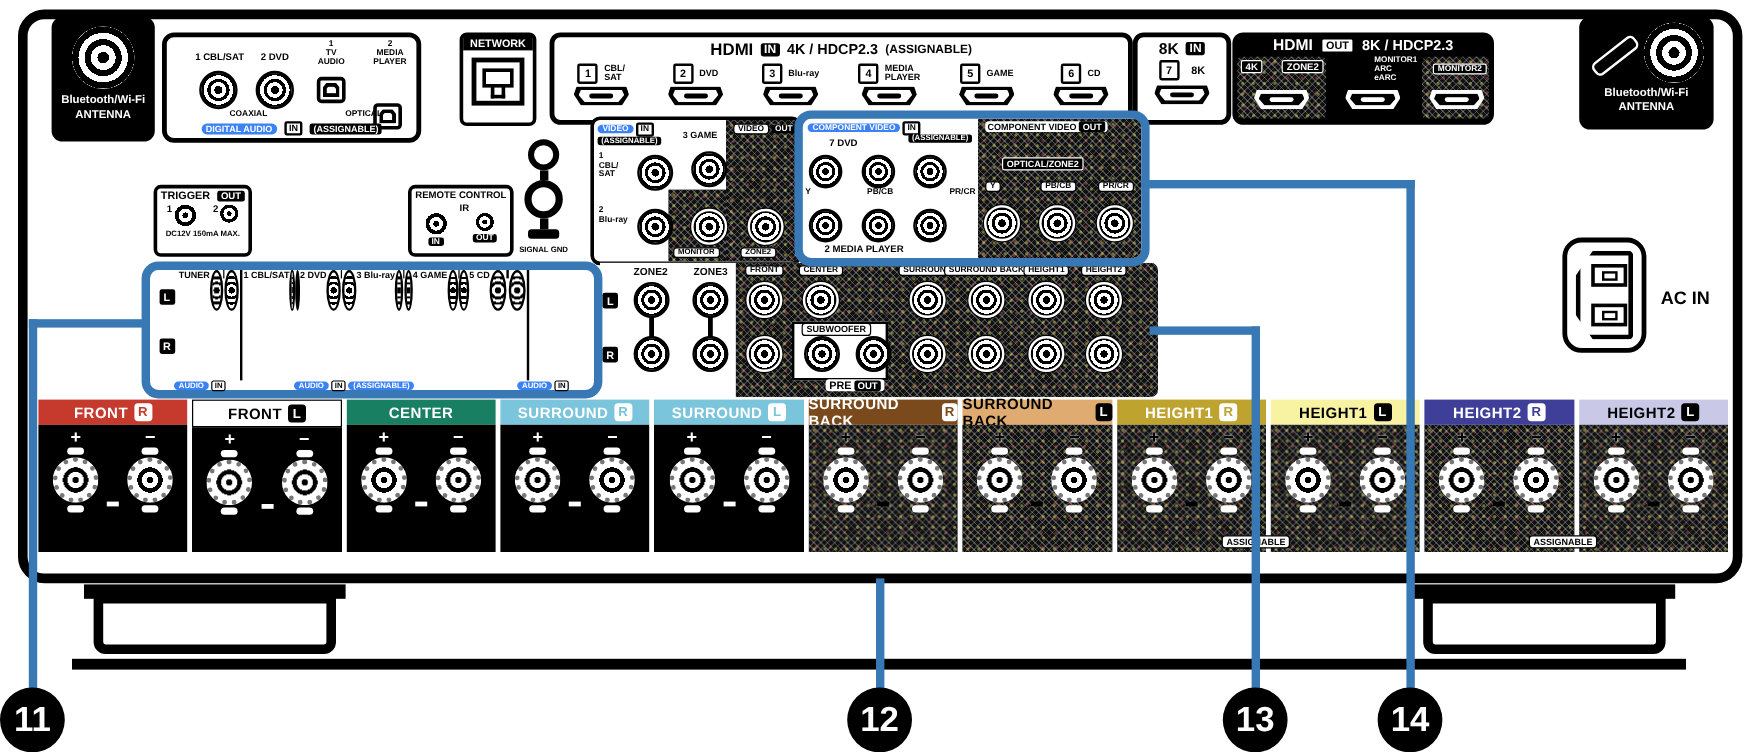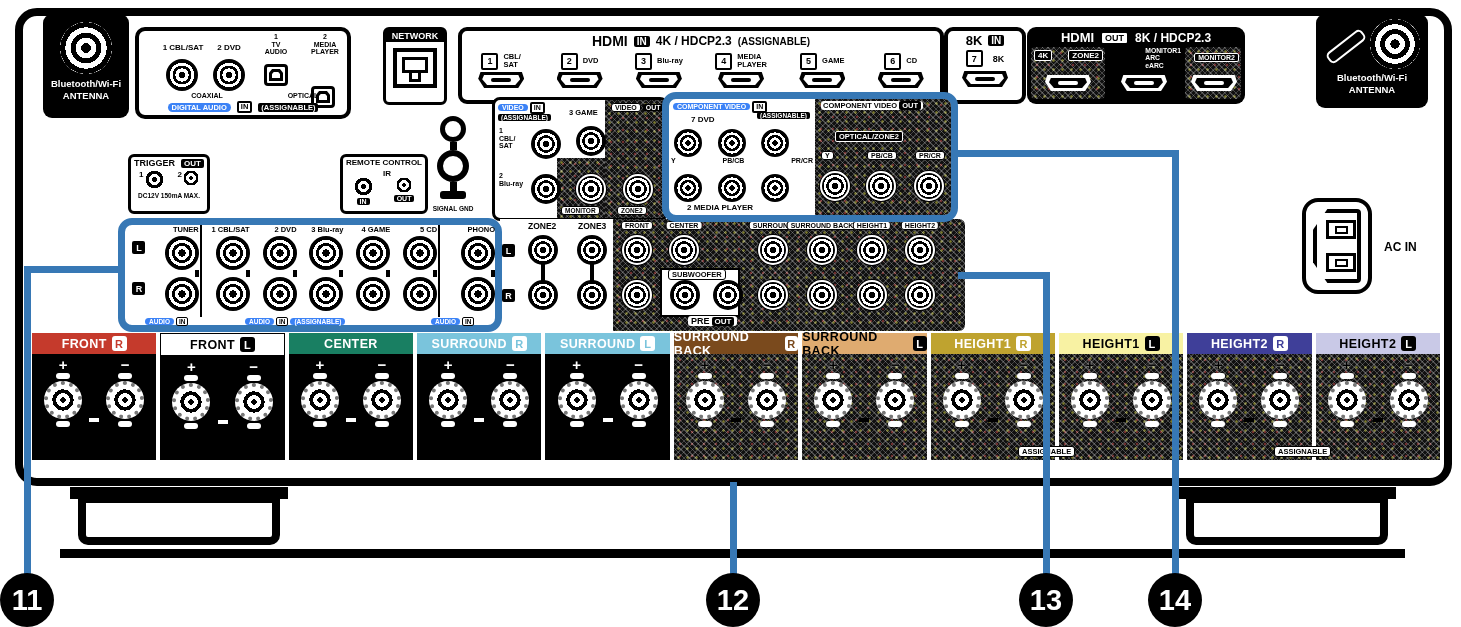--- a/index.html
+++ b/index.html
@@ -50,21 +50,21 @@
         background:radial-gradient(circle,#000 0 13%,#fff 13% 32%,#000 32% 50%,#fff 50%);}
   .tab{width:14px;height:6px;background:#fff;border-radius:3px;}
   .pcol{display:flex;flex-direction:column;align-items:center;gap:2px;}
   .sign{font-size:15px;font-weight:bold;line-height:13px;}
   .sp-sec{flex:1;display:flex;flex-direction:column;}
   .sp-head{height:21px;display:flex;align-items:center;justify-content:center;font-size:12.5px;font-weight:bold;letter-spacing:.4px;}
   .chb{width:15px;height:15px;border-radius:3px;font-size:11px;font-weight:bold;display:flex;align-items:center;justify-content:center;margin-left:5px;}
   .sp-body{flex:1;position:relative;display:flex;justify-content:space-around;align-items:flex-start;padding-top:4px;}
   .sp-body.solid{background:#000;}
   .tdash{position:absolute;top:64px;left:50%;width:10px;height:4px;margin-left:-5px;}
-  .acol{display:flex;flex-direction:column;align-items:flex-end;}
+  .acol{display:flex;align-items:flex-start;}
   .alabel{height:11px;font-size:7.5px;font-weight:bold;white-space:nowrap;}
   .alink{width:4px;height:7px;background:#000;}
   .callout{width:54px;height:54px;border-radius:50%;background:#000;color:#fff;display:flex;align-items:center;justify-content:center;font-size:29px;font-weight:bold;z-index:21;}
   .bl{background:#3778b5;z-index:20;}
   .bluebox{border:7px solid #3778b5;border-radius:14px;box-sizing:border-box;z-index:15;pointer-events:none;}
   .hdrline{display:flex;align-items:center;justify-content:center;gap:6px;}
   .ac{width:70px;height:96px;border:4px solid #000;border-radius:16px;box-sizing:border-box;position:relative;background:#fff;}
   .aci{position:absolute;left:7px;top:7px;right:7px;bottom:7px;border:4px solid #000;border-radius:4px;clip-path:polygon(30% 0,100% 0,100% 100%,30% 100%,0 72%,0 28%);display:flex;flex-direction:column;align-items:center;justify-content:space-around;padding-left:8px;box-sizing:border-box;}
   .slot{width:24px;height:13px;border:3px solid #000;display:flex;align-items:center;justify-content:center;}
   .slot i{display:block;width:9px;height:4px;border:2px solid #000;}
@@ -368,21 +368,21 @@
   <div class="abs ac" style="left:1302px;top:198px;">
     <div class="aci">
         <span class="slot">
           <i></i>
         </span>
         <span class="slot">
           <i></i>
         </span>
       </div>
   </div>
-  <div class="abs b" style="left:1384px;top:240px;font-size:12px;">AC IN</div>
+  <div class="abs b" style="left:1384px;top:240px;font-size:15px;">AC IN</div>
 
   <div class="abs bluebox" style="left:118px;top:218px;width:384px;height:114px;background:#fff;">
     <div id="audio-cols" style="display:flex;height:100%;padding-left:4px;box-sizing:border-box;">
         <div style="width: 20px; display: flex; flex-direction: column; align-items: center;">
           <div style="height:16px;"></div>
           <div class="lr">L</div>
           <div style="height:28px;"></div>
           <div class="lr">R</div>
         </div>
         <div class="acol" style="width:50px;">
@@ -416,26 +416,20 @@
           <div class="alink"></div>
           <div class="rca" style="width:34px;height:34px;"></div>
         </div>
         <div class="acol" style="width:47px;">
           <div class="alabel">5 CD</div>
           <div class="rca" style="width:34px;height:34px;"></div>
           <div class="alink"></div>
           <div class="rca" style="width:34px;height:34px;"></div>
         </div>
         <div style="width:2px;background:#000;margin:0 1px;height:92px;"></div>
-        <div class="acol" style="width:54px;">
-          <div class="alabel">PHONO</div>
-          <div class="rca" style="width:34px;height:34px;"></div>
-          <div class="alink"></div>
-          <div class="rca" style="width:34px;height:34px;"></div>
-        </div>
       </div>
     <div class="abs hdrline" style="left:20px;bottom:-1px;gap:2px;">
       <span class="pill" style="font-size:6.5px;">AUDIO</span>
       <span class="ochip" style="font-size:6.5px;border-width:1px;">IN</span>
     </div>
     <div class="abs hdrline" style="left:120px;bottom:-1px;gap:2px;">
       <span class="pill" style="font-size:6.5px;">AUDIO</span>
       <span class="ochip" style="font-size:6.5px;border-width:1px;">IN</span>
       <span class="pill" style="font-size:6.5px;">(ASSIGNABLE)</span>
     </div>

